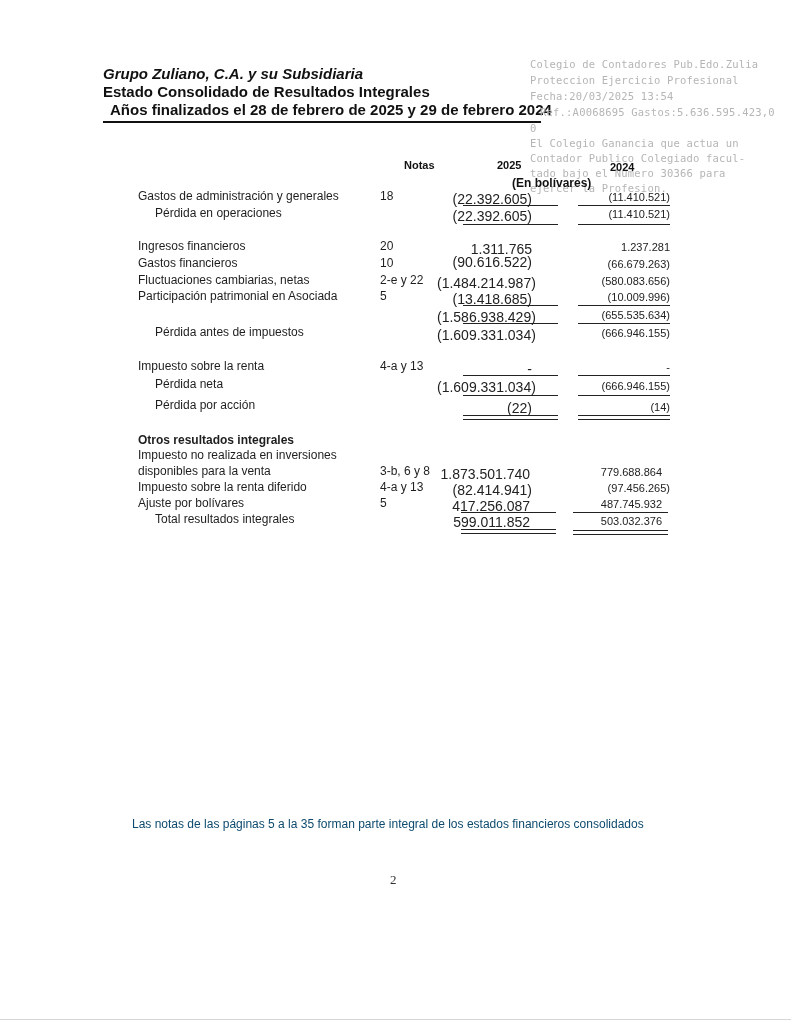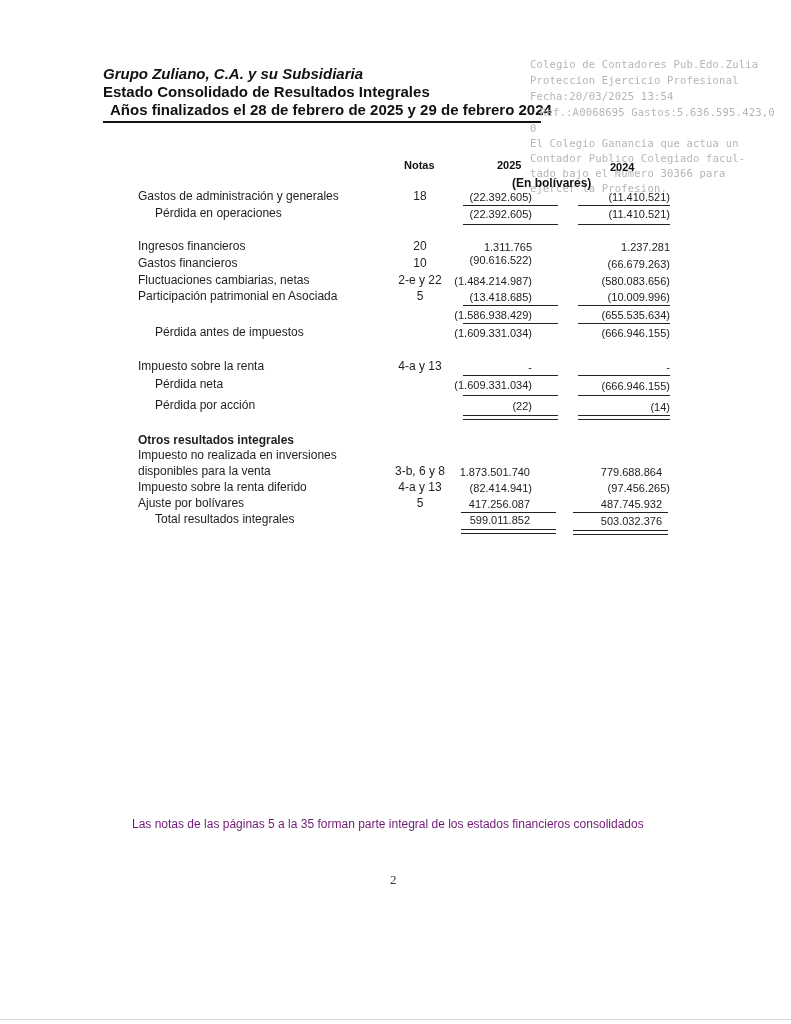--- a/index.html
+++ b/index.html
@@ -16,30 +16,30 @@
 
   .stamp {
     left: 530px; font-family: "DejaVu Sans Mono", monospace; font-size: 10.5px;
     color: #b5b5b5; white-space: nowrap; letter-spacing: 0.2px;
   }
 
   .colhead { font-weight: bold; font-size: 11px; color: #111; }
   .lbl { font-size: 12px; white-space: nowrap; color: #1e1e1e; }
   .indent { left: 155px; }
   .nolead { left: 138px; }
-  .note { font-size: 12px; width: 80px; text-align: center; left: 380px; color: #1e1e1e; }
-  .v25 { font-size: 11px; width: 95px; text-align: right; left: 437px; color: #222; }
+  .note { font-size: 12px; width: 80px; left: 380px; color: #1e1e1e; }
+  .v25 { font-size: 14px; width: 95px; text-align: right; left: 437px; color: #222; }
   .v24 { font-size: 11px; width: 110px; text-align: right; left: 560px; color: #222; }
   .rule25 { left: 463px; width: 95px; height: 1px; background: #222; }
   .rule24 { left: 578px; width: 92px; height: 1px; background: #222; }
   .dbl25 { left: 463px; width: 95px; height: 3px; border-top: 1px solid #222; border-bottom: 1px solid #222; }
   .dbl24 { left: 578px; width: 92px; height: 3px; border-top: 1px solid #222; border-bottom: 1px solid #222; }
   .bold { font-weight: bold; }
 
-  .footer-note { left: 132px; top: 817px; font-size: 12px; color: #701a75; white-space: nowrap; }
+  .footer-note { left: 132px; top: 817px; font-size: 12px; color: #0c4a6e; white-space: nowrap; }
   .pageno { left: 390px; top: 872px; font-family: "Liberation Serif", serif; font-size: 13px; color: #333; }
   .bottom-rule { left: 0; top: 1019px; width: 791px; height: 1px; background: #d6d6d6; }
 </style>
 </head>
 <body>
 
 <div class="abs hdr hdr-company">Grupo Zuliano, C.A. y su Subsidiaria</div>
 <div class="abs hdr hdr-title">Estado Consolidado de Resultados Integrales</div>
 <div class="abs hdr hdr-period">Años finalizados el 28 de febrero de 2025 y 29 de febrero 2024</div>
 <div class="abs hdr-rule"></div>

